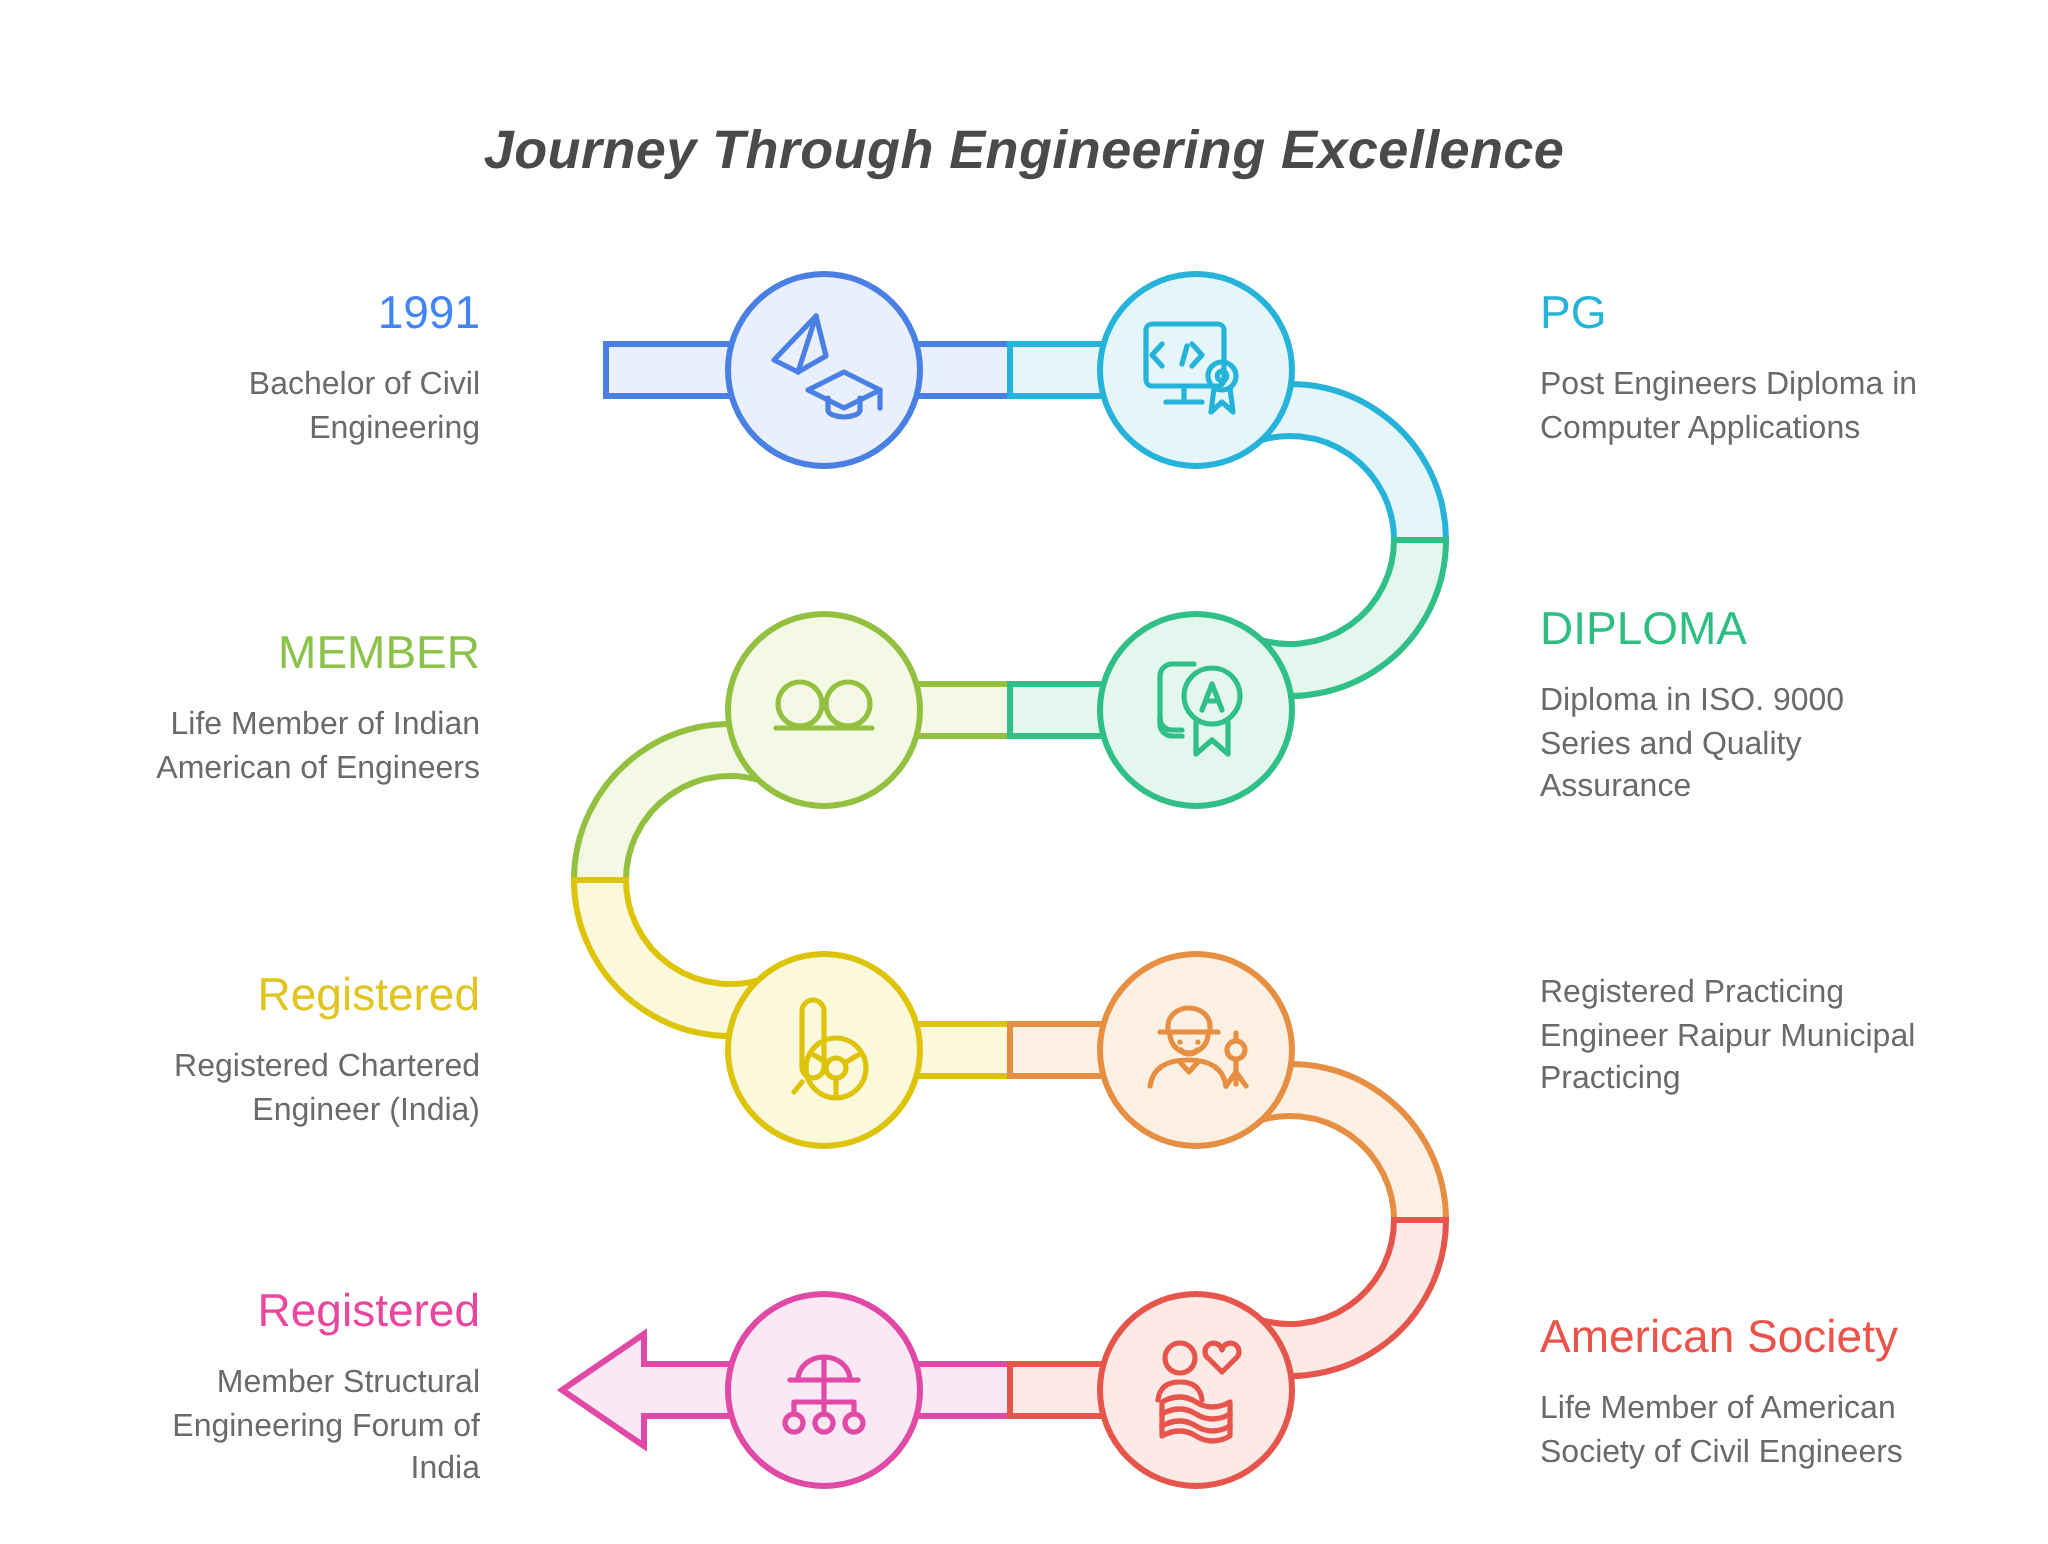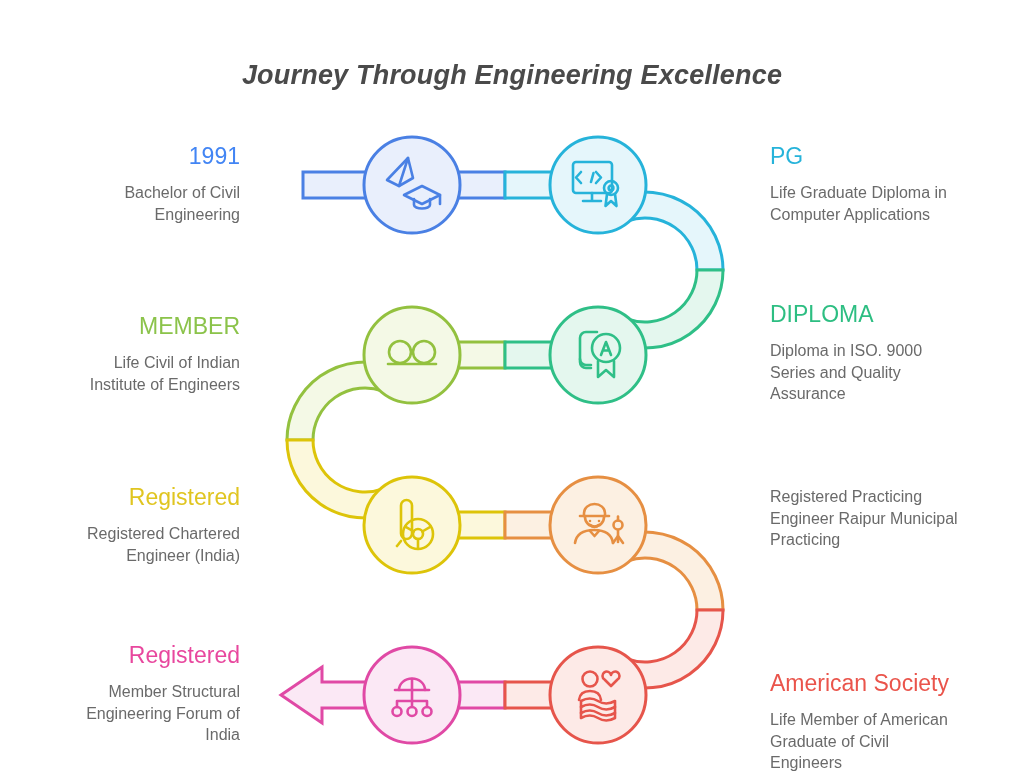--- a/index.html
+++ b/index.html
@@ -30,21 +30,21 @@
   .i-magenta{stroke:var(--magenta-stroke);} .i-red{stroke:var(--red-stroke);}
   
   .ms{position:absolute;}
   .ms .hd{font-size:23px;line-height:24px;font-weight:400;}
   .ms .ds{margin-top:14px;font-size:16px;line-height:21.5px;color:var(--text-body);}
   .ms.left{text-align:right;width:180px;}
   .ms.right{text-align:left;width:190px;}
   .h-blue{color:var(--blue-heading);}   .h-cyan{color:var(--cyan-heading);}
   .h-ygreen{color:var(--ygreen-heading);} .h-emerald{color:var(--emerald-heading);}
   .h-yellow{color:var(--yellow-heading);} .h-orange{color:var(--orange-heading);}
-  .h-magenta{color:var(--magenta-heading);} .h-red{color:var(--red-heading);margin-top:15px;}
+  .h-magenta{color:var(--magenta-heading);} .h-red{color:var(--red-heading);}
   .m0{top:144px;left:60px;}  .m1{top:144px;left:770px;}
   .m2{top:314px;left:60px;}  .m3{top:302px;left:770px;}
   .m4{top:485px;left:60px;}  .m5{top:472px;left:770px;}
   .m6{top:643px;left:60px;}  .m7{top:656px;left:770px;}
 </style>
 </head>
 <body>
 
 <div class="page-title">Journey Through Engineering Excellence</div>
 
@@ -153,37 +153,37 @@
     <path d="M-17,18 q9,-5 17,0 q8,5 17,0"></path>
   </g>
 </svg>
 
 <div class="ms left m0">
   <div class="hd h-blue">1991</div>
   <div class="ds">Bachelor of Civil Engineering</div>
 </div>
 <div class="ms right m1">
   <div class="hd h-cyan">PG</div>
-  <div class="ds">Life Graduate Diploma in Computer Applications</div>
+  <div class="ds">Post Engineers Diploma in Computer Applications</div>
 </div>
 <div class="ms left m2">
   <div class="hd h-ygreen">MEMBER</div>
-  <div class="ds">Life Civil of Indian Institute of Engineers</div>
+  <div class="ds">Life Member of Indian American of Engineers</div>
 </div>
 <div class="ms right m3">
   <div class="hd h-emerald">DIPLOMA</div>
   <div class="ds">Diploma in ISO. 9000 Series and Quality Assurance</div>
 </div>
 <div class="ms left m4">
   <div class="hd h-yellow">Registered</div>
   <div class="ds">Registered Chartered Engineer (India)</div>
 </div>
 <div class="ms right m5">
   <div class="ds">Registered Practicing Engineer Raipur Municipal Practicing</div>
 </div>
 <div class="ms left m6">
   <div class="hd h-magenta">Registered</div>
   <div class="ds">Member Structural Engineering Forum of India</div>
 </div>
 <div class="ms right m7">
   <div class="hd h-red">American Society</div>
-  <div class="ds">Life Member of American Graduate of Civil Engineers</div>
+  <div class="ds">Life Member of American Society of Civil Engineers</div>
 </div>
 
 </body></html>

